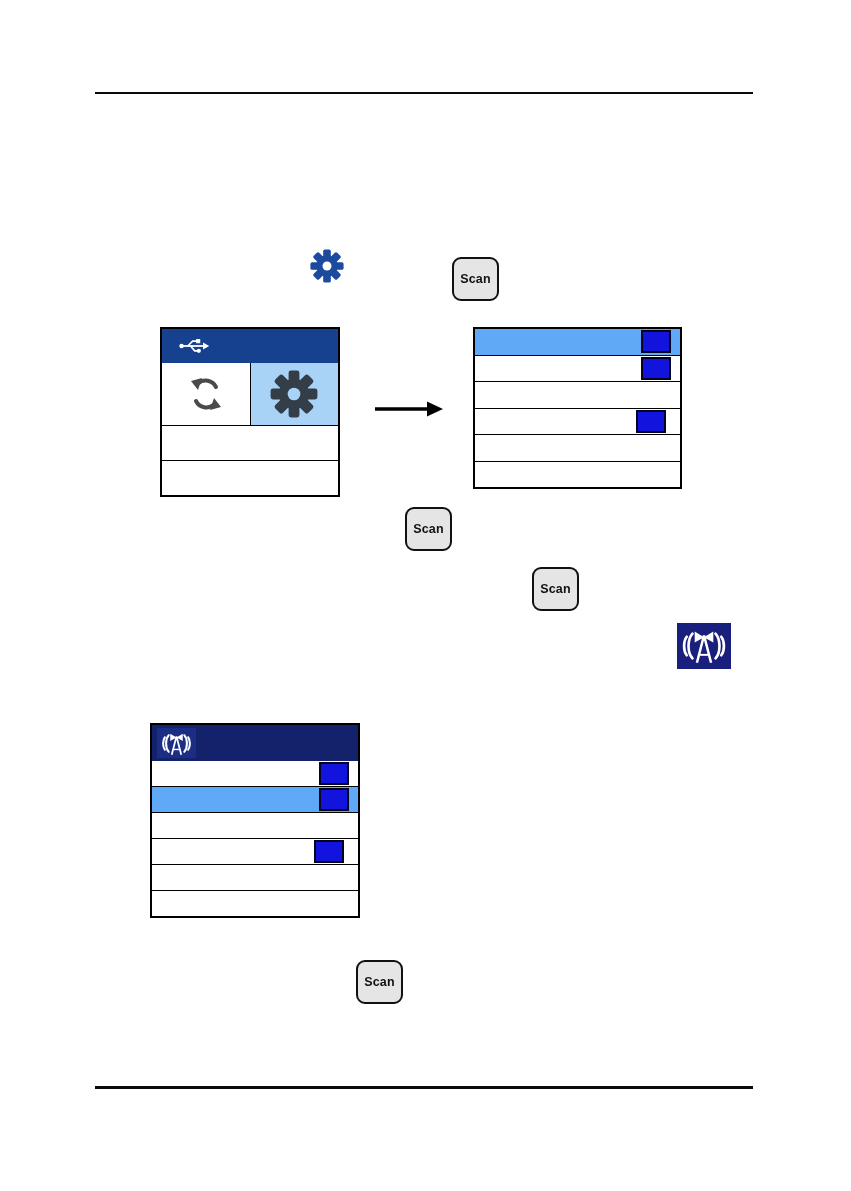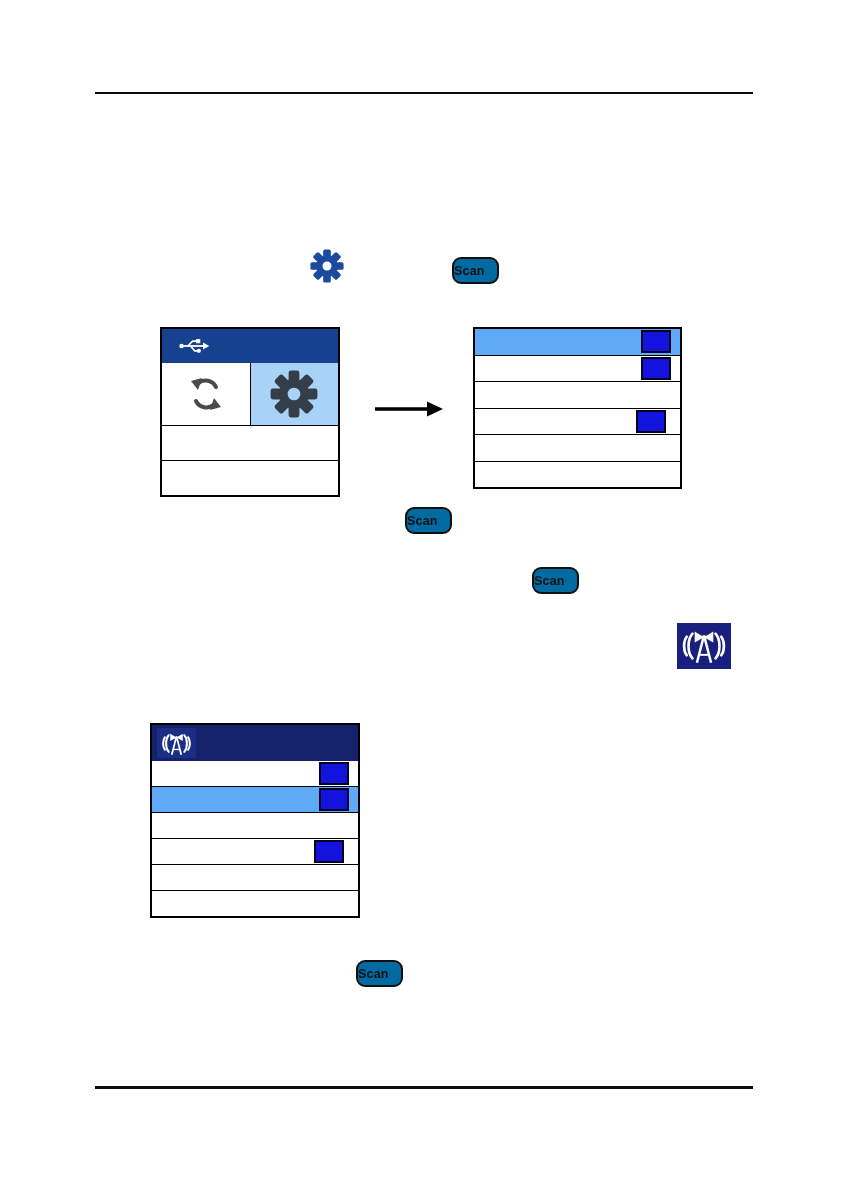--- a/index.html
+++ b/index.html
@@ -5,23 +5,23 @@
   html,body{margin:0;padding:0;}
   body{
     width:851px;height:1191px;background:#ffffff;position:relative;
     font-family:"Liberation Sans", sans-serif;overflow:hidden;
   }
   .rule{position:absolute;left:95px;width:658px;background:#0a0a0a;}
   .rule.top{top:92px;height:2px;}
   .rule.bottom{top:1086px;height:2.5px;}
 
   .scan-btn{
-    position:absolute;width:47px;height:27px;background:#0369a1;
+    position:absolute;width:47px;height:44px;background:#e5e5e5;
     border:2.2px solid #111111;border-radius:9px;box-sizing:border-box;
-    display:flex;align-items:center;justify-content:flex-start;
+    display:flex;align-items:center;justify-content:center;
     font-weight:bold;font-size:12.5px;color:#111111;letter-spacing:.2px;
   }
 
   .panel{position:absolute;border:2px solid #000000;box-sizing:border-box;background:#ffffff;}
   .panel-col{display:flex;flex-direction:column;width:100%;height:100%;}
 
   
   #usb-screen{left:160px;top:327px;width:180px;height:170px;}
   #usb-screen .hdr{height:34px;background:#15418e;display:flex;align-items:center;padding-left:13px;flex:none;}
   #usb-screen .menu{height:62px;display:flex;border-bottom:1.6px solid #000;flex:none;}

